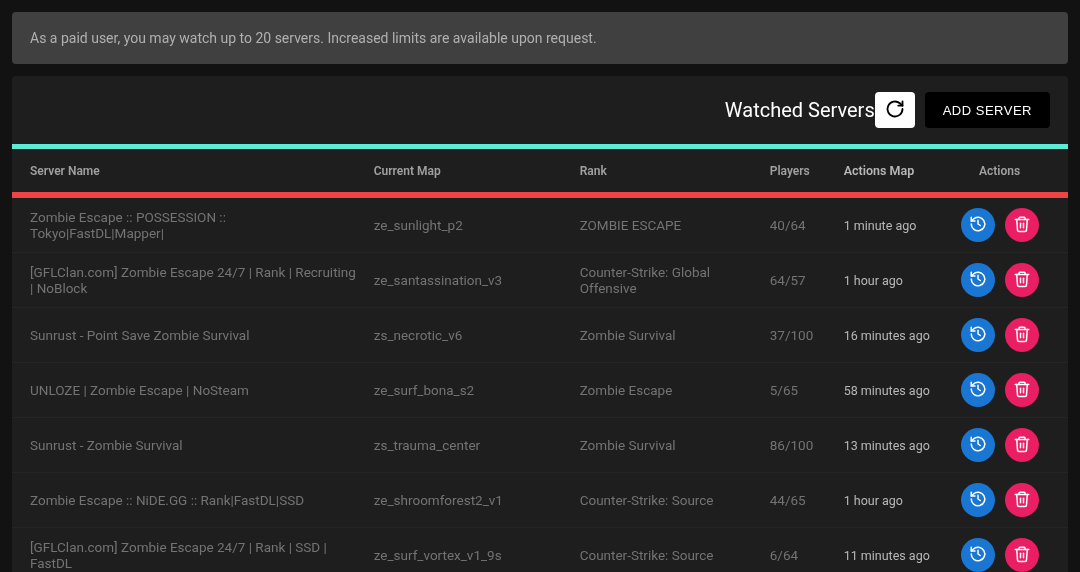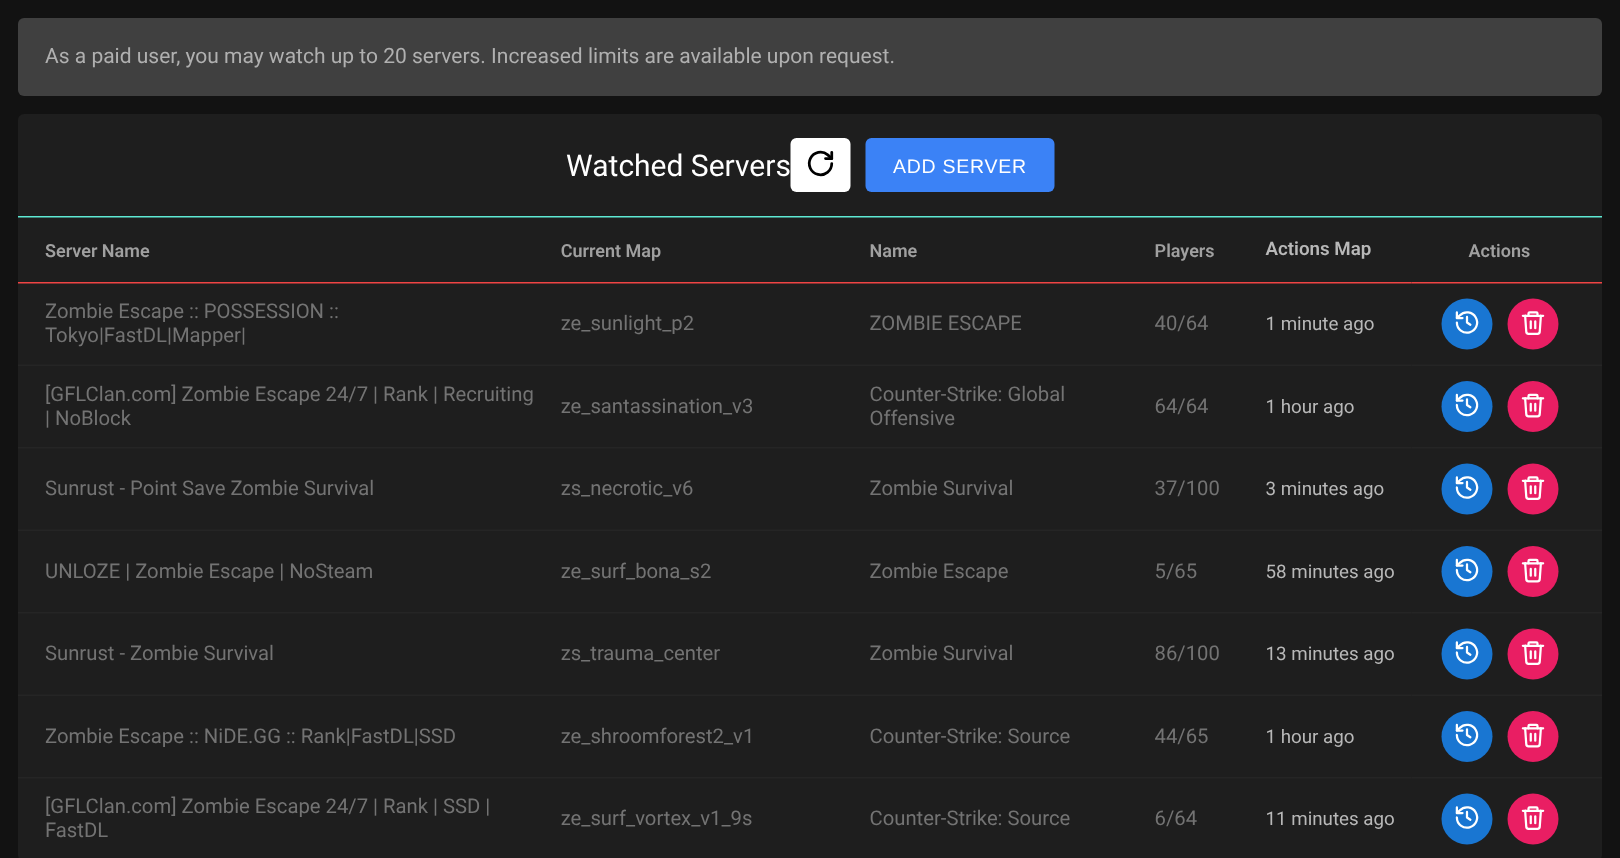--- a/index.html
+++ b/index.html
@@ -21,23 +21,23 @@
       font-size: 14px;
     }
     .panel {
       background: #1e1e1e;
       border-radius: 4px;
       margin: 12px;
     }
     .panel-header {
       display: flex;
       align-items: center;
-      justify-content: center;
+      justify-content: flex-end;
       padding: 16px 18px;
-      border-bottom: 1px solid #5eead4;
+      border-bottom: 5px solid #5eead4;
     }
     .panel-title {
       font-size: 20px;
       font-weight: 400;
       color: #fff;
     }
     .panel-actions {
       display: flex;
       gap: 10px;
     }
@@ -47,42 +47,42 @@
       border-radius: 4px;
       width: 40px;
       height: 36px;
       display: flex;
       align-items: center;
       justify-content: center;
       cursor: pointer;
     }
     .btn-refresh svg { width: 20px; height: 20px; }
     .btn-add {
-      background: #3b82f6;
+      background: #000000;
       border: none;
       border-radius: 4px;
       padding: 0 18px;
       height: 36px;
       color: #fff;
       font-size: 13px;
       font-weight: 500;
       letter-spacing: 0.5px;
       cursor: pointer;
     }
     table {
       width: 100%;
       border-collapse: collapse;
     }
     thead th {
       text-align: left;
       font-size: 12px;
       font-weight: 600;
       color: #a0a0a0;
       padding: 14px 8px;
-      border-bottom: 1px solid #ef4444;
+      border-bottom: 6px solid #ef4444;
     }
     thead th:first-child { padding-left: 18px; }
     thead th:last-child { padding-right: 18px; text-align: center; }
     tbody td {
       padding: 10px 8px;
       font-size: 13.5px;
       color: #737373;
       border-bottom: 1px solid #252525;
       vertical-align: middle;
     }
@@ -131,21 +131,21 @@
         </span>
       </button>
       <button class="btn-add">ADD SERVER</button>
     </div>
   </div>
   <table>
     <thead>
       <tr>
         <th class="col-name">Server Name</th>
         <th class="col-map">Current Map</th>
-        <th class="col-game">Name</th>
+        <th class="col-game">Rank</th>
         <th class="col-players">Players</th>
         <th class="col-changed">Actions Map</th>
         <th class="col-actions">Actions</th>
       </tr>
     </thead>
     <tbody id="tbody">
         <tr>
           <td class="col-name">Zombie Escape :: POSSESSION :: Tokyo|FastDL|Mapper|</td>
           <td class="col-map">ze_sunlight_p2</td>
           <td class="col-game">ZOMBIE ESCAPE</td>
@@ -169,21 +169,21 @@
                     <path d="M14 11v6"></path>
                   </svg></span>
               </button>
             </div>
           </td>
         </tr>
         <tr>
           <td class="col-name">[GFLClan.com] Zombie Escape 24/7 | Rank | Recruiting | NoBlock</td>
           <td class="col-map">ze_santassination_v3</td>
           <td class="col-game">Counter-Strike: Global Offensive</td>
-          <td class="col-players">64/64</td>
+          <td class="col-players">64/57</td>
           <td class="col-changed">1 hour ago</td>
           <td class="col-actions">
             <div class="row-actions">
               <button class="icon-btn btn-history">
                 <span><svg viewBox="0 0 24 24" fill="none" stroke="#fff" stroke-width="2" stroke-linecap="round" stroke-linejoin="round">
                     <path d="M3 12a9 9 0 1 0 2.6-6.3L3 8"></path>
                     <path d="M3 3v5h5"></path>
                     <path d="M12 7v5l3 2"></path>
                   </svg></span>
               </button>
@@ -197,21 +197,21 @@
                   </svg></span>
               </button>
             </div>
           </td>
         </tr>
         <tr>
           <td class="col-name">Sunrust - Point Save Zombie Survival</td>
           <td class="col-map">zs_necrotic_v6</td>
           <td class="col-game">Zombie Survival</td>
           <td class="col-players">37/100</td>
-          <td class="col-changed">3 minutes ago</td>
+          <td class="col-changed">16 minutes ago</td>
           <td class="col-actions">
             <div class="row-actions">
               <button class="icon-btn btn-history">
                 <span><svg viewBox="0 0 24 24" fill="none" stroke="#fff" stroke-width="2" stroke-linecap="round" stroke-linejoin="round">
                     <path d="M3 12a9 9 0 1 0 2.6-6.3L3 8"></path>
                     <path d="M3 3v5h5"></path>
                     <path d="M12 7v5l3 2"></path>
                   </svg></span>
               </button>
               <button class="icon-btn btn-delete">

